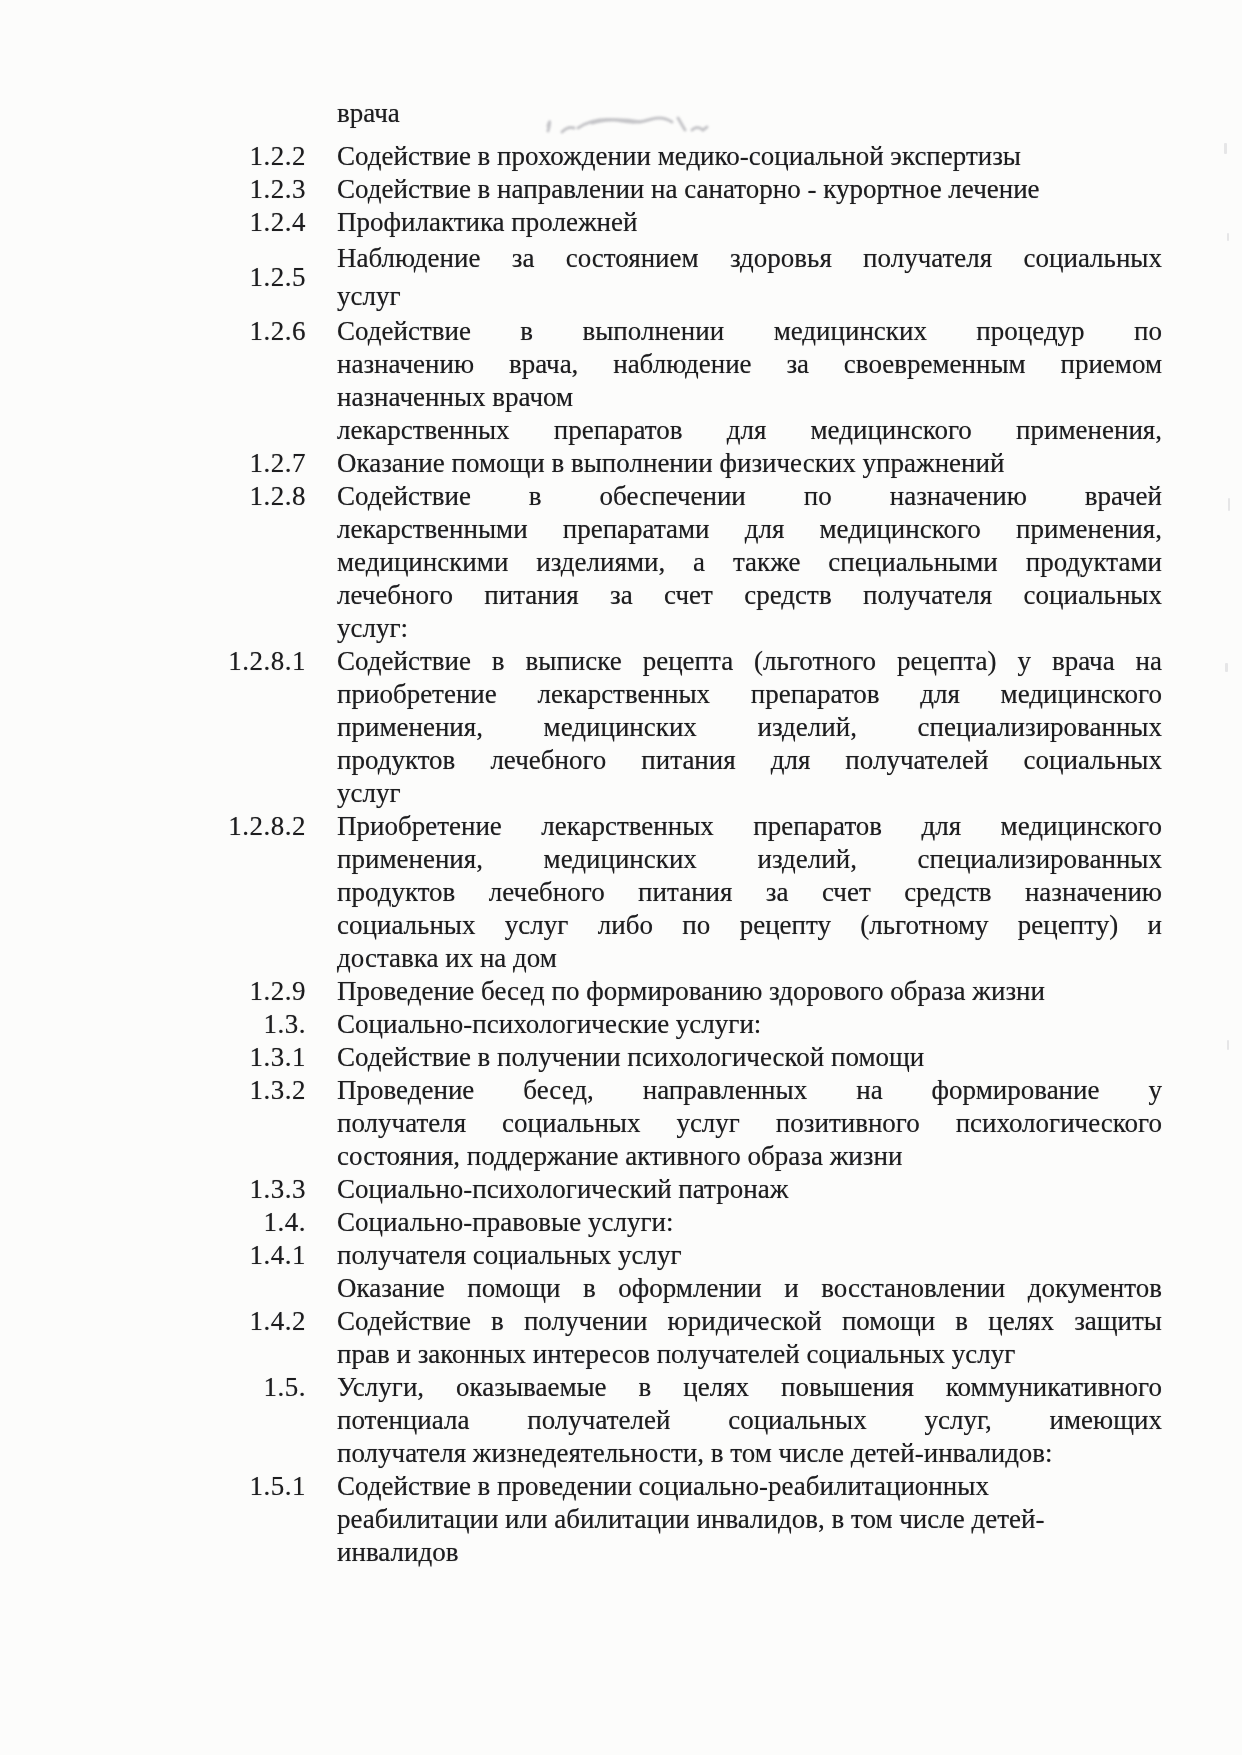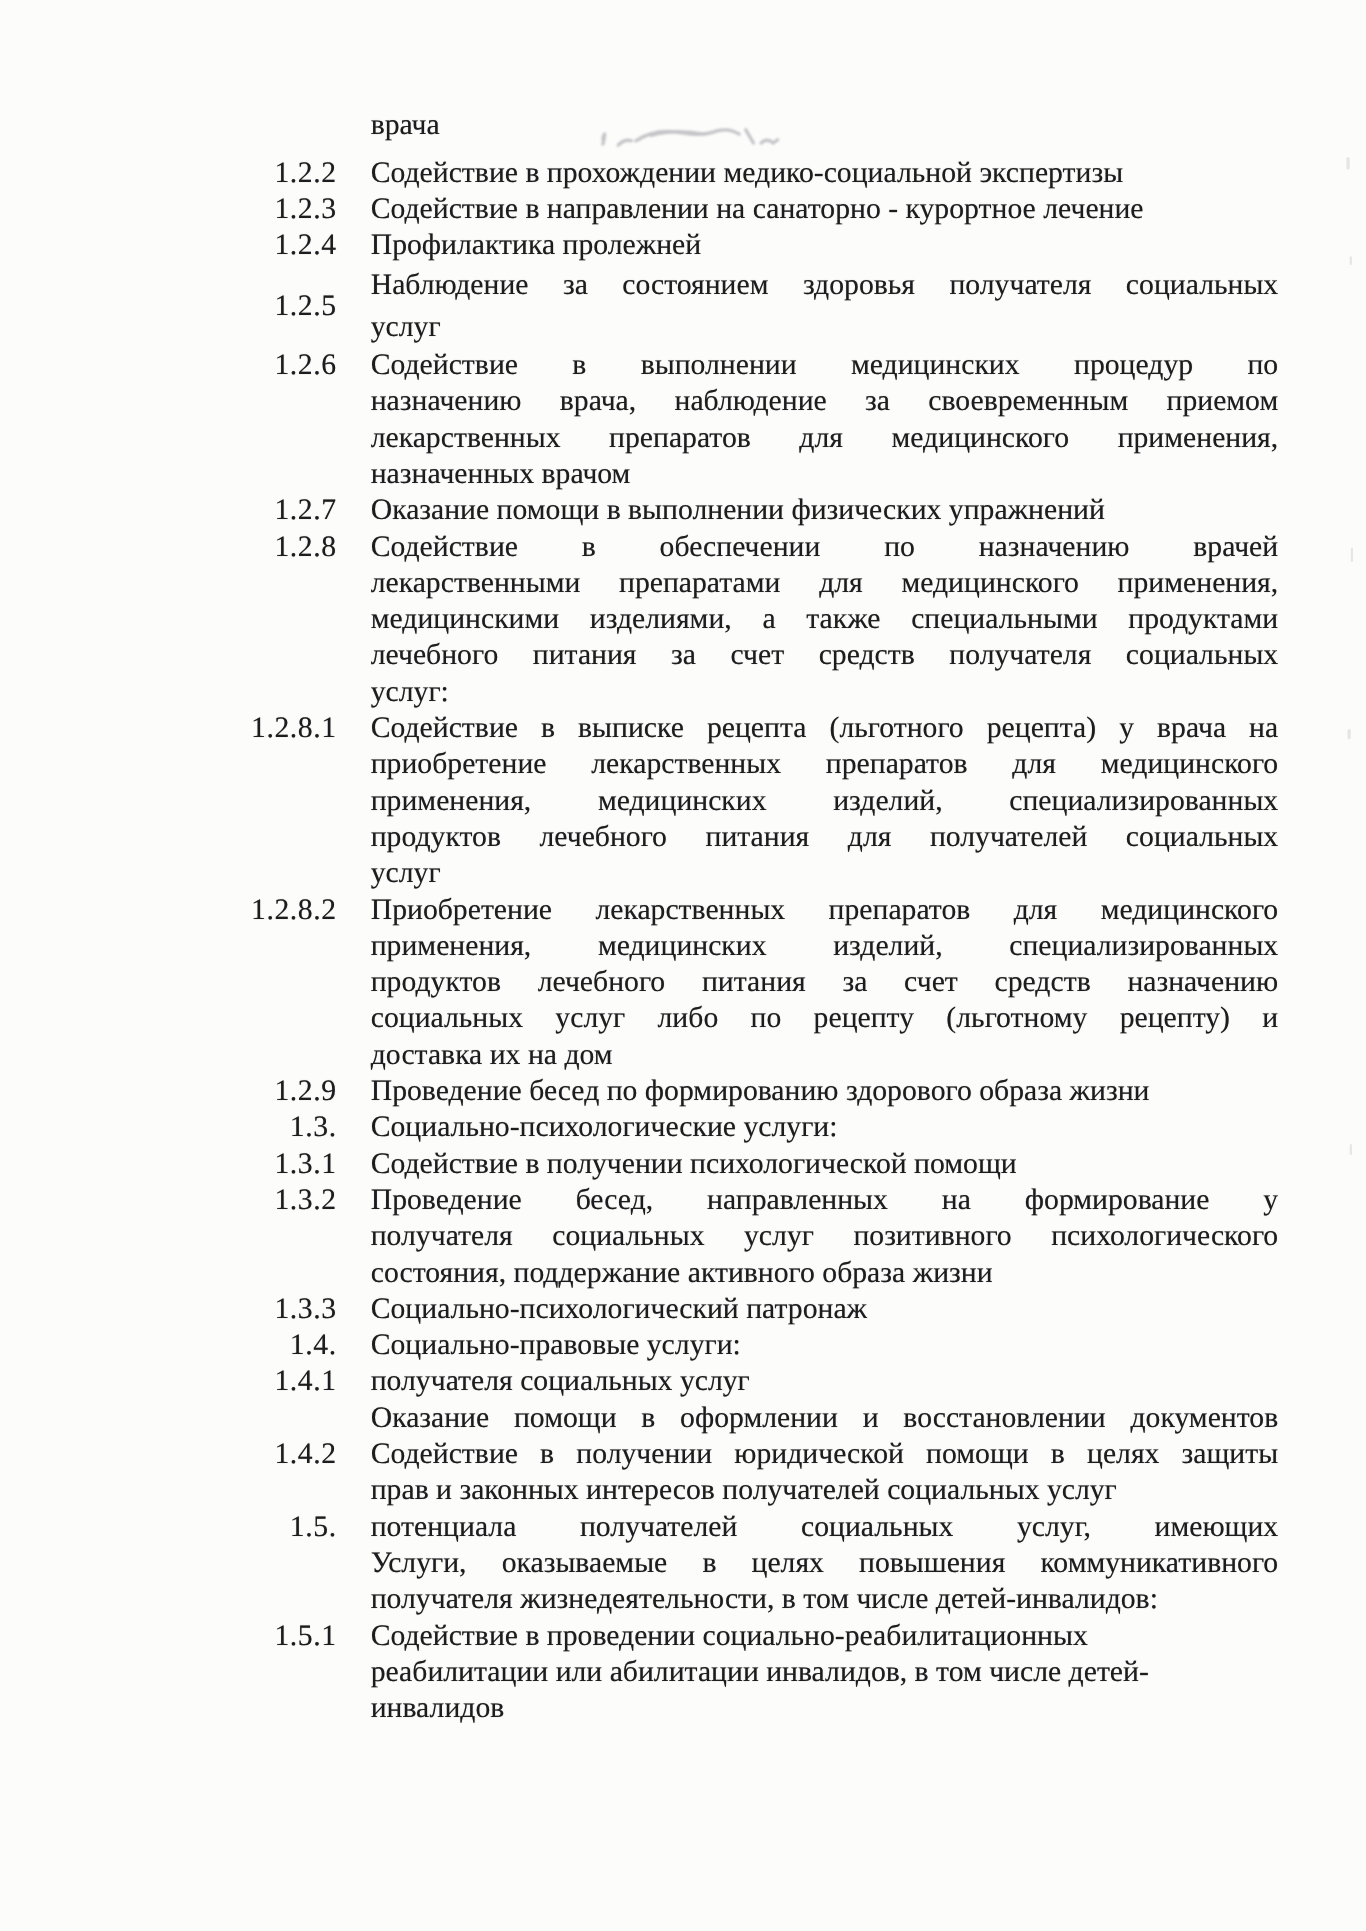--- a/index.html
+++ b/index.html
@@ -108,22 +108,22 @@
       <div class="text">
           <div class="line jline">Наблюдение за состоянием здоровья получателя социальных</div>
           <div class="line">услуг</div>
         </div>
     </div>
       <div class="row">
       <div class="num">1.2.6</div>
       <div class="text">
           <div class="line jline">Содействие в выполнении медицинских процедур по</div>
           <div class="line jline">назначению врача, наблюдение за своевременным приемом</div>
+          <div class="line">назначенных врачом</div>
           <div class="line jline">лекарственных препаратов для медицинского применения,</div>
-          <div class="line">назначенных врачом</div>
         </div>
     </div>
       <div class="row">
       <div class="num">1.2.7</div>
       <div class="text">
           <div class="line">Оказание помощи в выполнении физических упражнений</div>
         </div>
     </div>
       <div class="row">
       <div class="num">1.2.8</div>
@@ -203,22 +203,22 @@
       <div class="row">
       <div class="num">1.4.2</div>
       <div class="text">
           <div class="line jline">Содействие в получении юридической помощи в целях защиты</div>
           <div class="line">прав и законных интересов получателей социальных услуг</div>
         </div>
     </div>
       <div class="row">
       <div class="num">1.5.</div>
       <div class="text">
+          <div class="line jline">Услуги, оказываемые в целях повышения коммуникативного</div>
           <div class="line jline">потенциала получателей социальных услуг, имеющих</div>
-          <div class="line jline">Услуги, оказываемые в целях повышения коммуникативного</div>
           <div class="line">получателя жизнедеятельности, в том числе детей-инвалидов:</div>
         </div>
     </div>
       <div class="row">
       <div class="num">1.5.1</div>
       <div class="text">
           <div class="line">Содействие в проведении социально-реабилитационных</div>
           <div class="line">реабилитации или абилитации инвалидов, в том числе детей-</div>
           <div class="line">инвалидов</div>
         </div>

